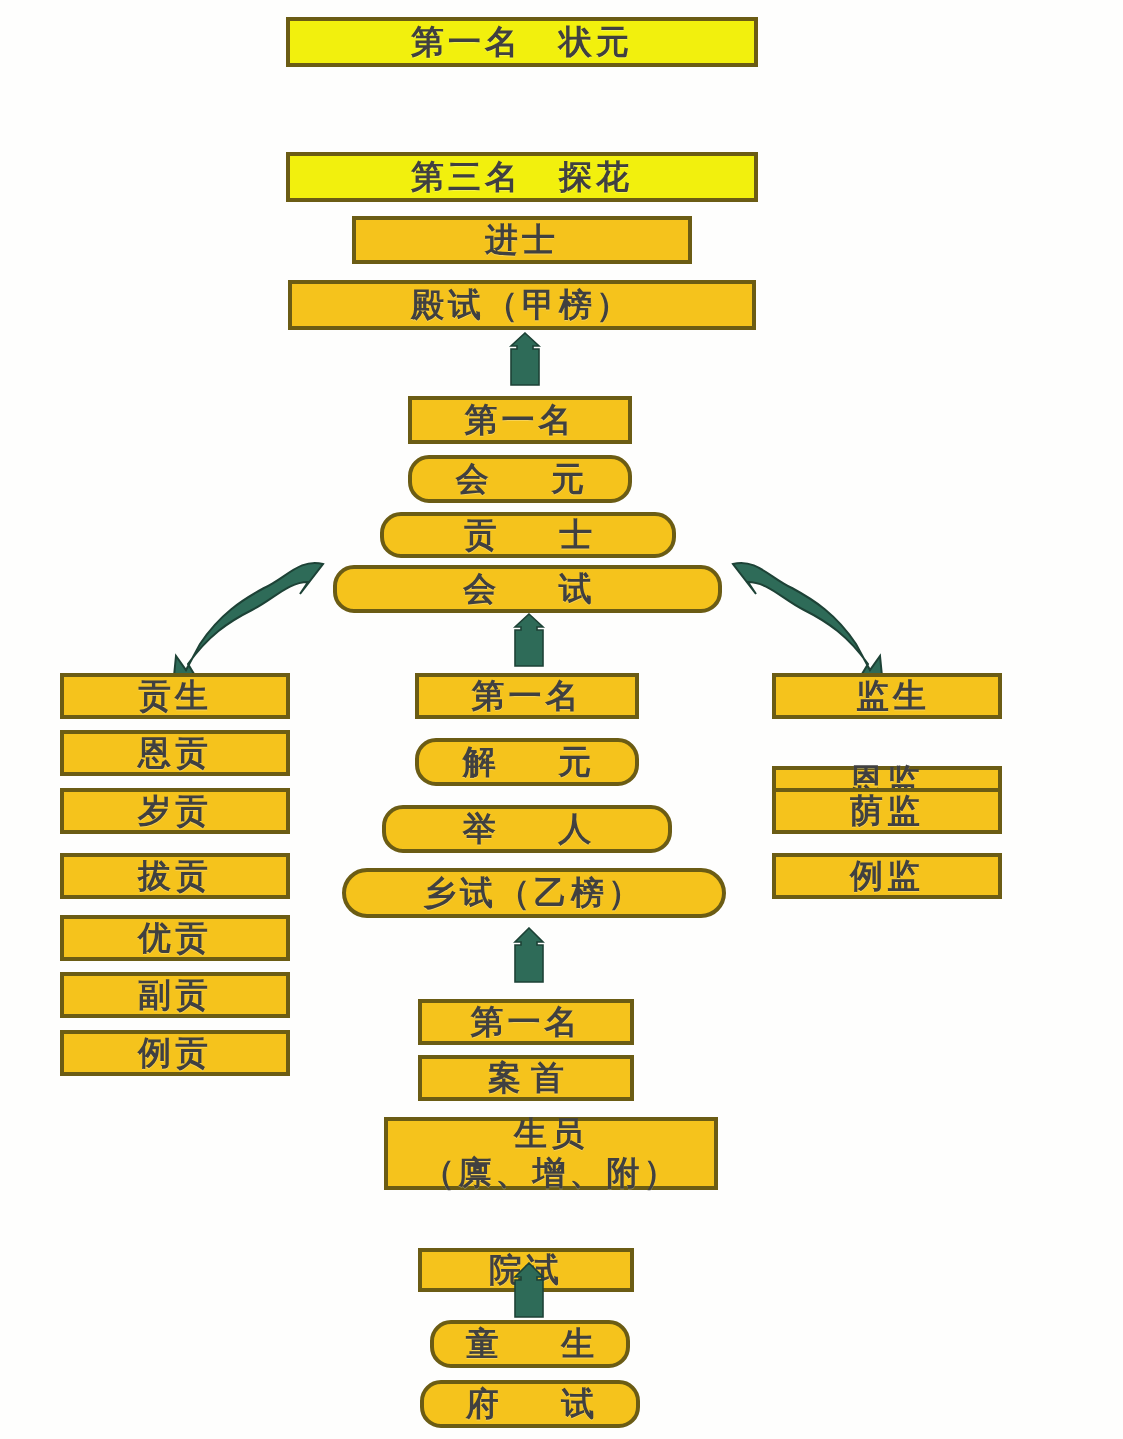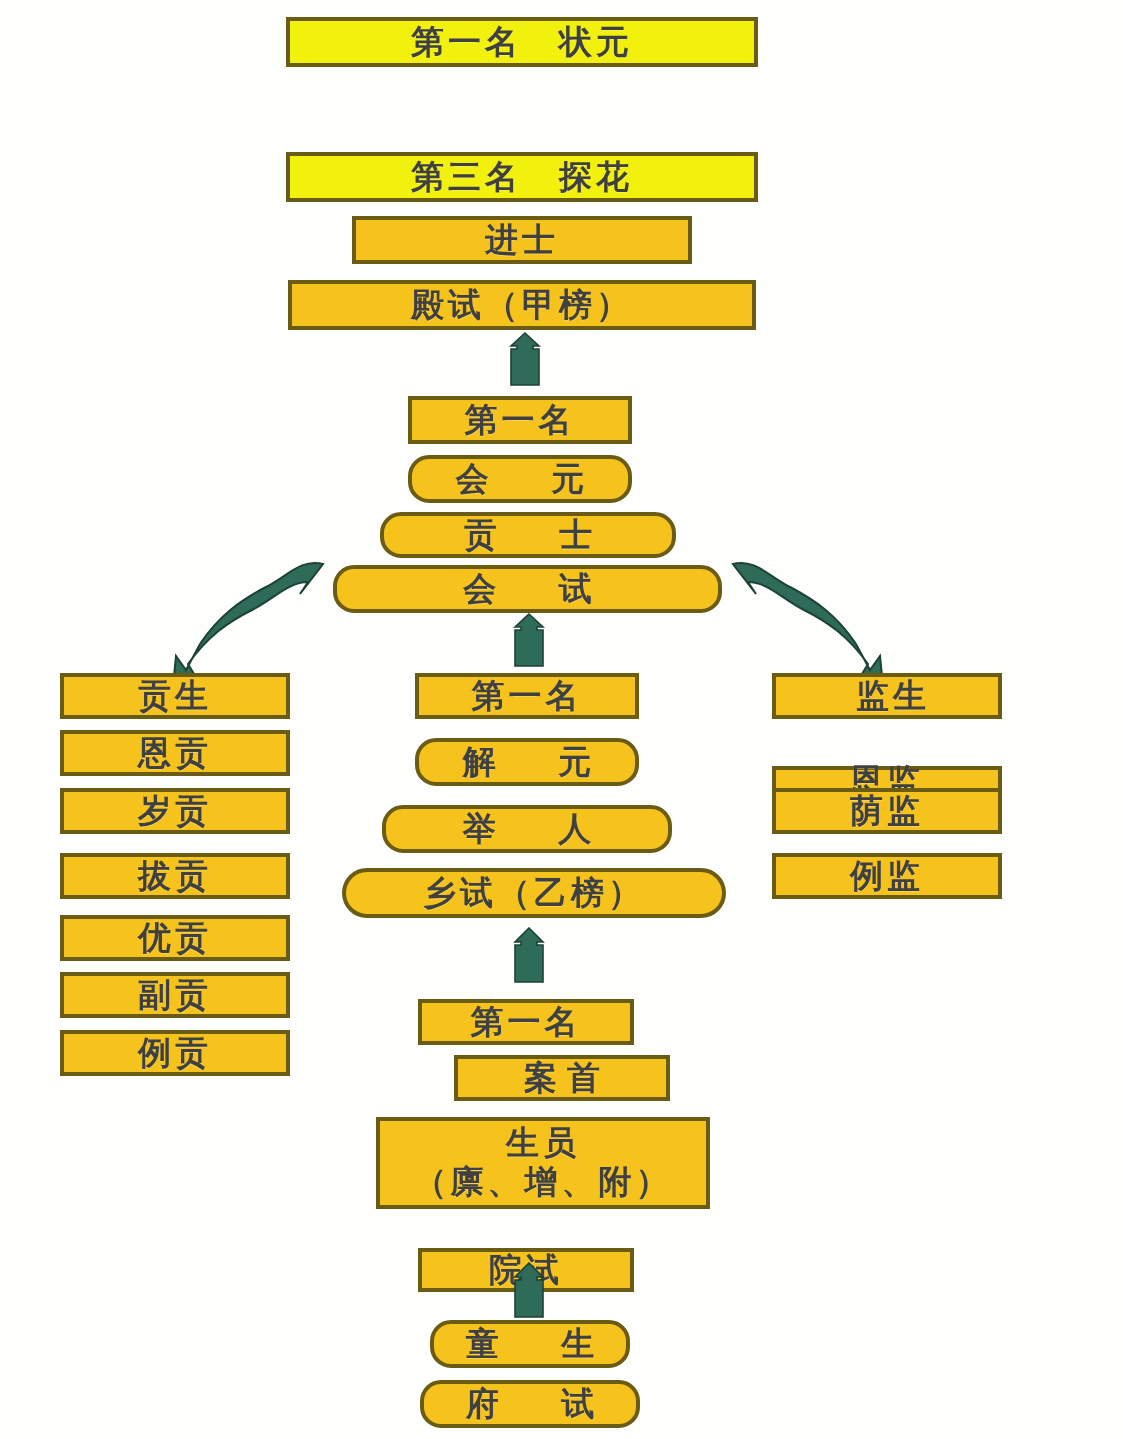--- a/index.html
+++ b/index.html
@@ -161,23 +161,23 @@
   <div class="node" style="left:342px; top:868px; width:384px; height:50px;border-radius:25px;">乡试（乙榜）</div>
 
   <div class="arrow-up" style="left:512px; top:927px; width:34px; height:56px;">
     <svg viewBox="0 0 34 56" xmlns="http://www.w3.org/2000/svg">
       <path d="M17 1 L31 15 L25 15 L25 18 L31 18 L31 55 L3 55 L3 18 L9 18 L9 15 L3 15 Z" fill="#2e6b58" stroke="#1d4236" stroke-width="1.6"></path>
     </svg>
   </div>
 
   <div class="node" style="left:418px; top:999px; width:216px; height:46px;">第一名</div>
 
-  <div class="node mid-space" style="left:418px; top:1055px; width:216px; height:46px;margin-left:36px;">案首</div>
+  <div class="node mid-space" style="left:418px; top:1055px; width:216px; height:46px;">案首</div>
 
-  <div class="node two-line" style="left:376px; top:1117px; width:334px; height:92px;">
+  <div class="node two-line" style="left:384px; top:1117px; width:334px; height:73px;">
     <span>生员</span>
     <span>（廪、增、附）</span>
   </div>
 
   <div class="node" style="left:418px; top:1208px; width:216px; height:44px;margin-top:40px;">院试</div>
 
   <div class="arrow-up" style="left:512px; top:1262px; width:34px; height:56px;">
     <svg viewBox="0 0 34 56" xmlns="http://www.w3.org/2000/svg">
       <path d="M17 1 L31 15 L25 15 L25 18 L31 18 L31 55 L3 55 L3 18 L9 18 L9 15 L3 15 Z" fill="#2e6b58" stroke="#1d4236" stroke-width="1.6"></path>
     </svg>

